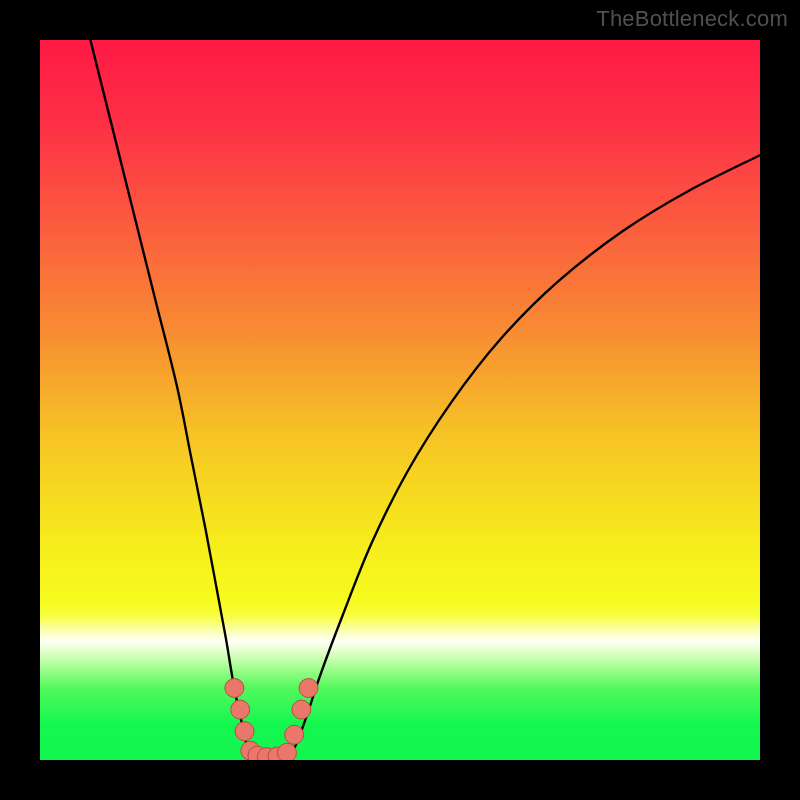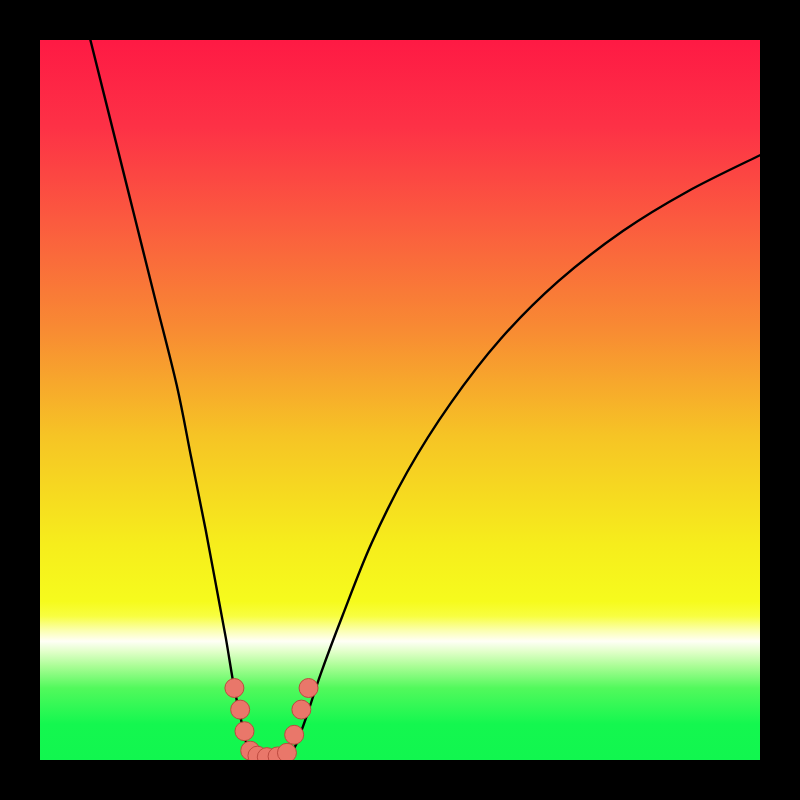--- a/index.html
+++ b/index.html
@@ -90,13 +90,14 @@
           <circle cx="217.44" cy="715.68" r="9.5" fill="#e9776a" stroke="#bd4a3f" stroke-width="1"></circle>
           <circle cx="226.8" cy="717.12" r="9.5" fill="#e9776a" stroke="#bd4a3f" stroke-width="1"></circle>
           <circle cx="237.60000000000002" cy="716.4" r="9.5" fill="#e9776a" stroke="#bd4a3f" stroke-width="1"></circle>
           <circle cx="246.95999999999998" cy="712.8" r="9.5" fill="#e9776a" stroke="#bd4a3f" stroke-width="1"></circle>
           <circle cx="254.16" cy="694.8" r="9.5" fill="#e9776a" stroke="#bd4a3f" stroke-width="1"></circle>
           <circle cx="261.36" cy="669.6" r="9.5" fill="#e9776a" stroke="#bd4a3f" stroke-width="1"></circle>
           <circle cx="268.56" cy="648" r="9.5" fill="#e9776a" stroke="#bd4a3f" stroke-width="1"></circle>
         </g>
     </svg>
   </div>
+  <div class="watermark">TheBottleneck.com</div>
 </div>
 
 </body></html>

